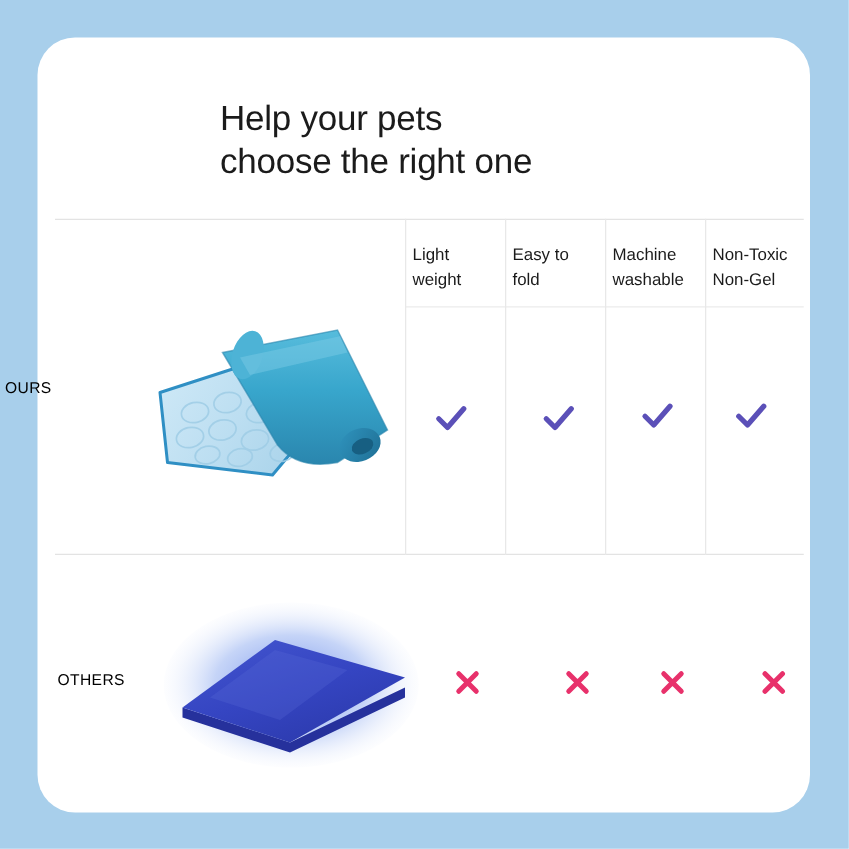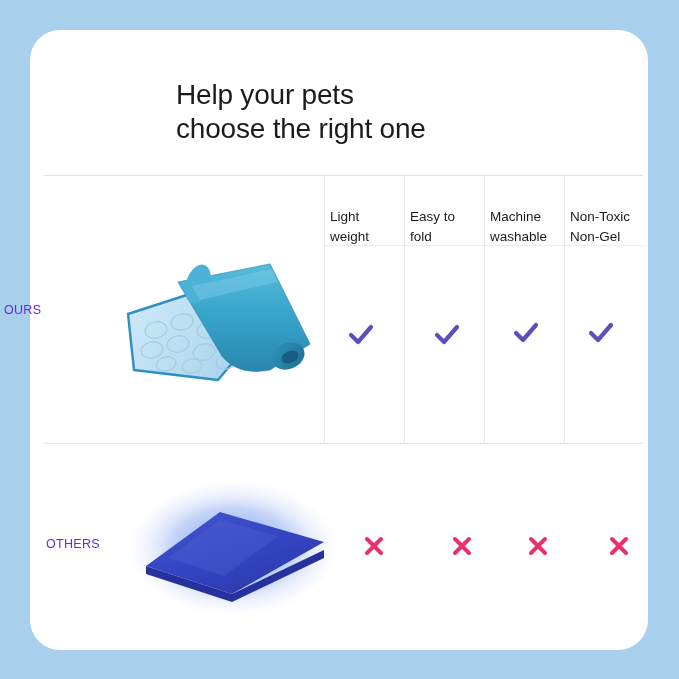--- a/index.html
+++ b/index.html
@@ -84,36 +84,36 @@
     height: 269px;
     background: #e8e8e8;
   }
   .vrule.v1 { left: 280px; }
   .vrule.v2 { left: 360px; }
   .vrule.v3 { left: 440px; }
   .vrule.v4 { left: 520px; }
 
   .col-head {
     position: absolute;
-    top: 32px;
+    top: 19px;
     width: 74px;
     font-size: 13.5px;
     line-height: 20px;
     color: #1b1b1b;
     white-space: pre-line;
   }
   .col-head.c1 { left: 286px; }
   .col-head.c2 { left: 366px; }
   .col-head.c3 { left: 446px; }
   .col-head.c4 { left: 526px; }
 
   .row-label {
     position: absolute;
     font-size: 12.5px;
-    color: #6d28d9;
+    color: #000000;
     letter-spacing: 0.3px;
   }
   .row-label.ours   { left: 4px;  top: 303px; }
   .row-label.others { left: 18px; top: 537px; margin-left: 28px; }
 
   
   .check {
     position: absolute;
     width: 30px;
     height: 30px;

